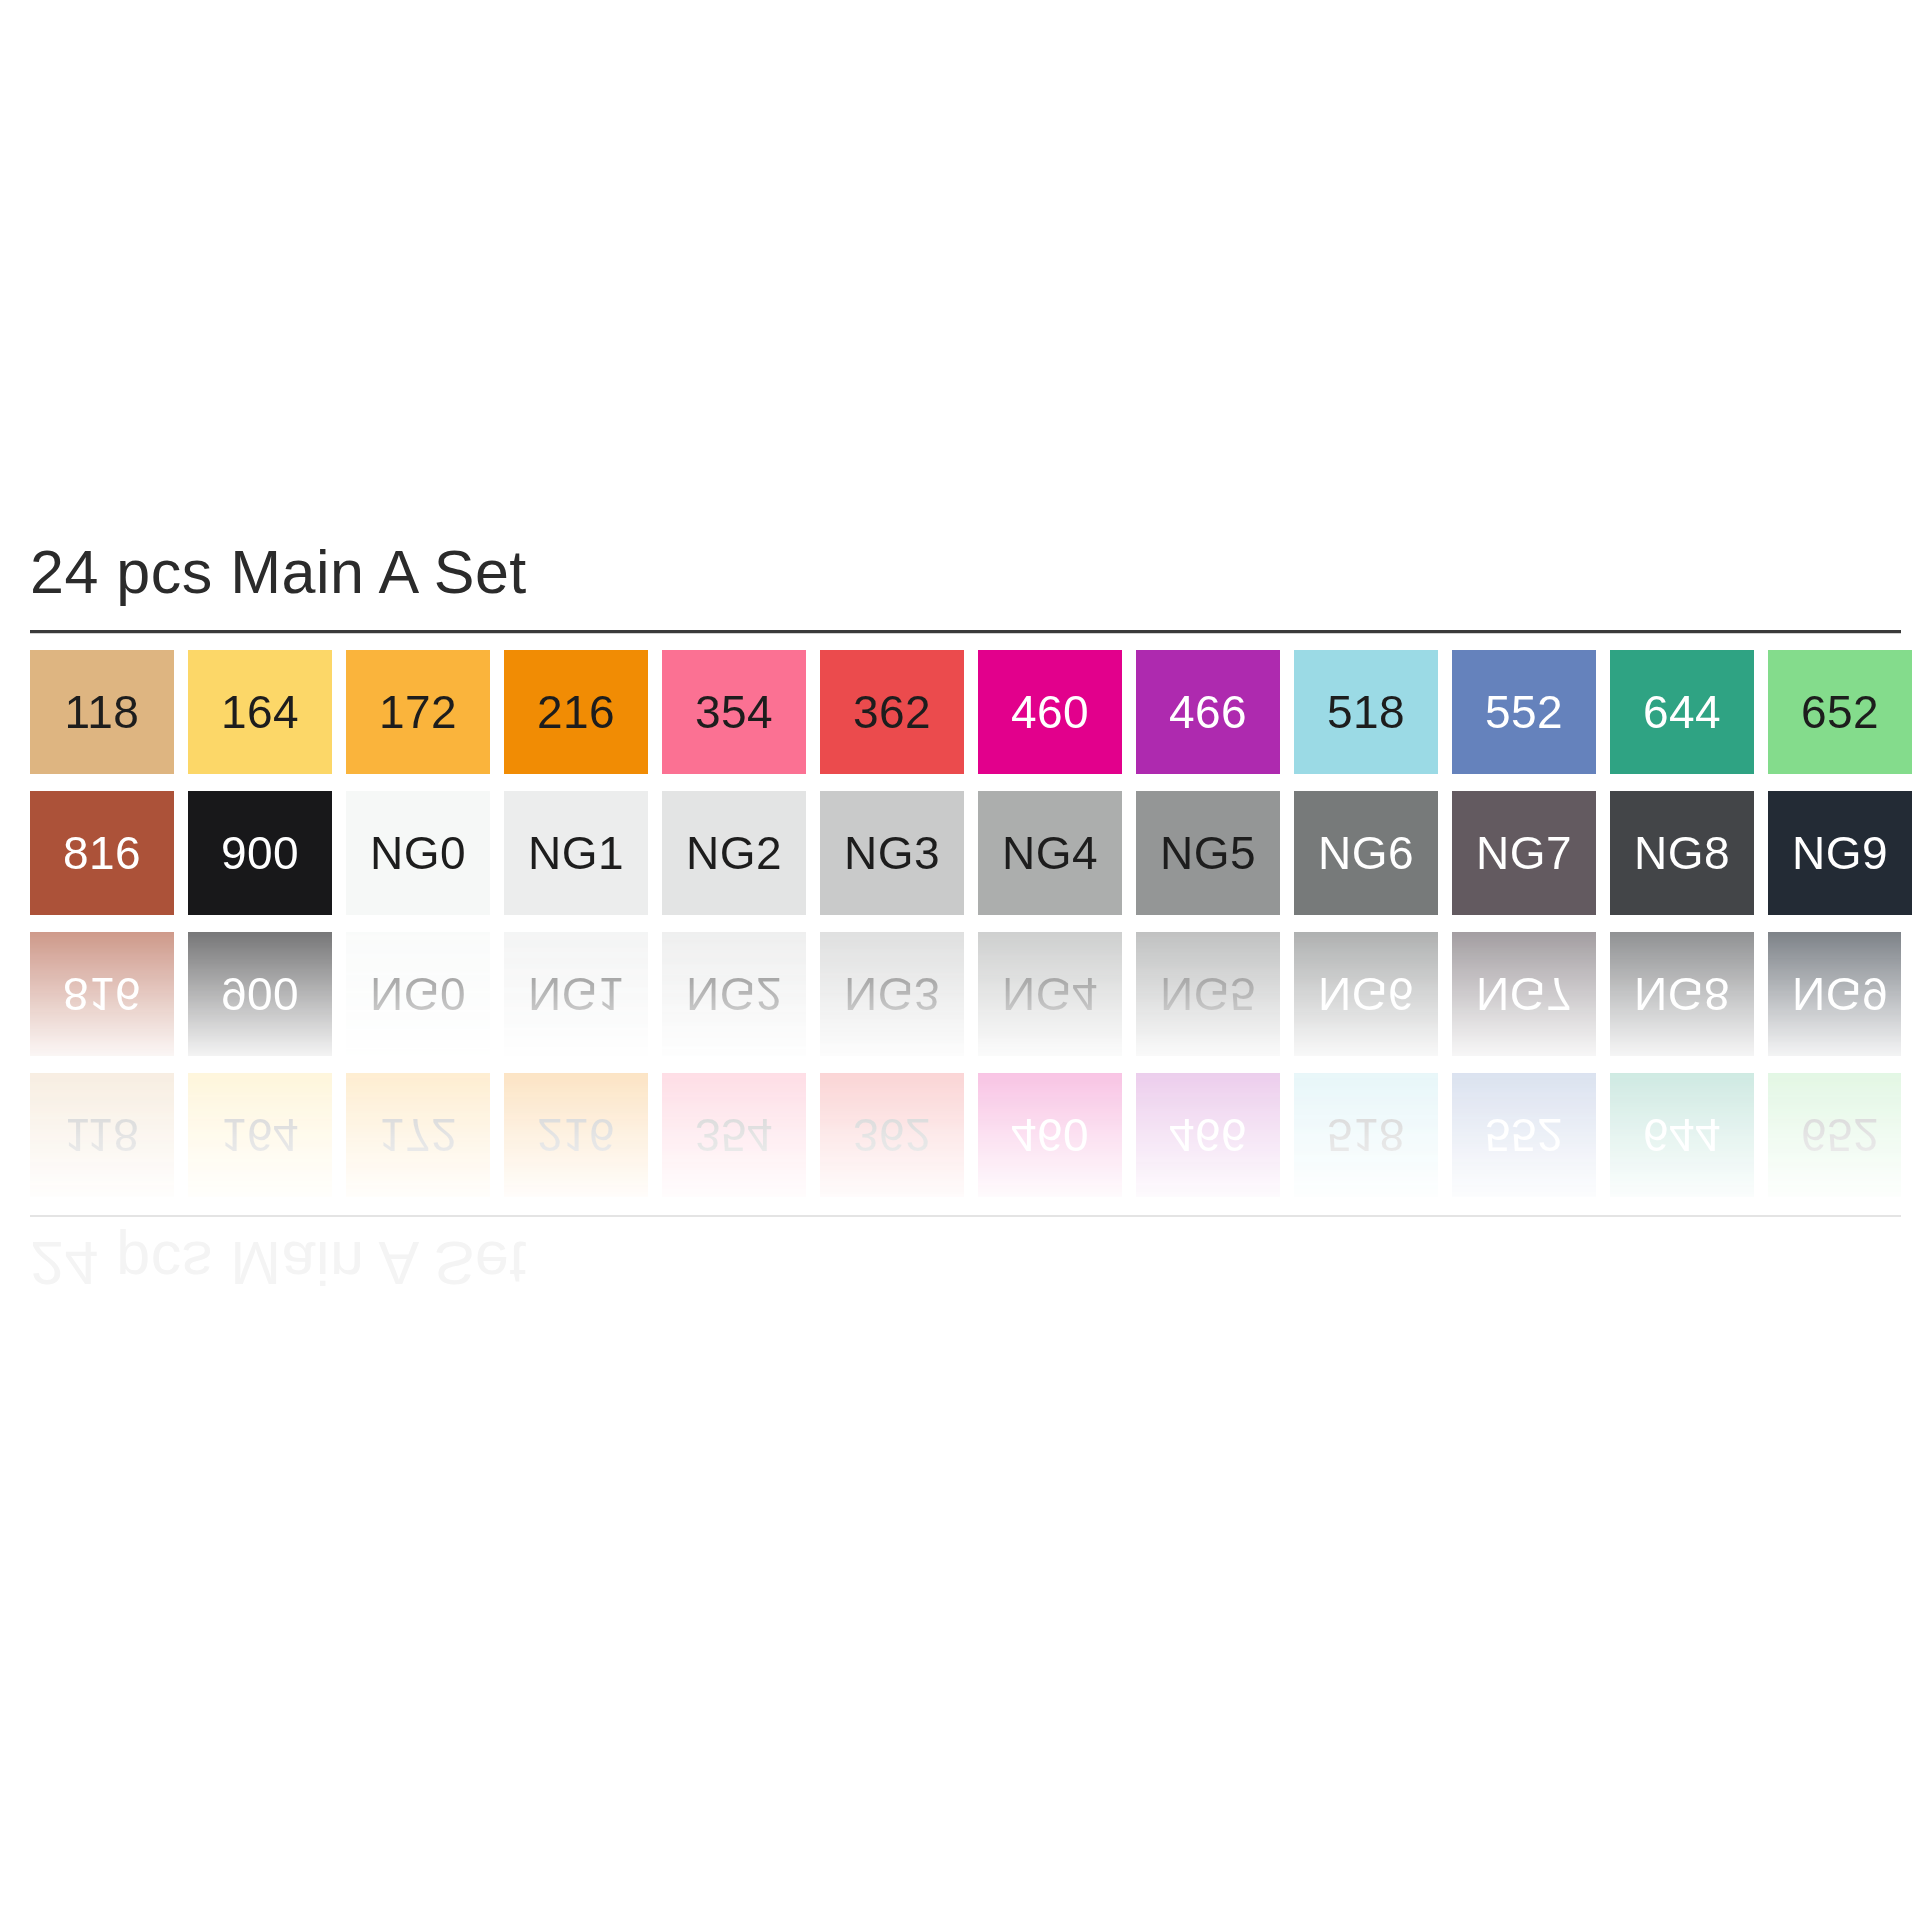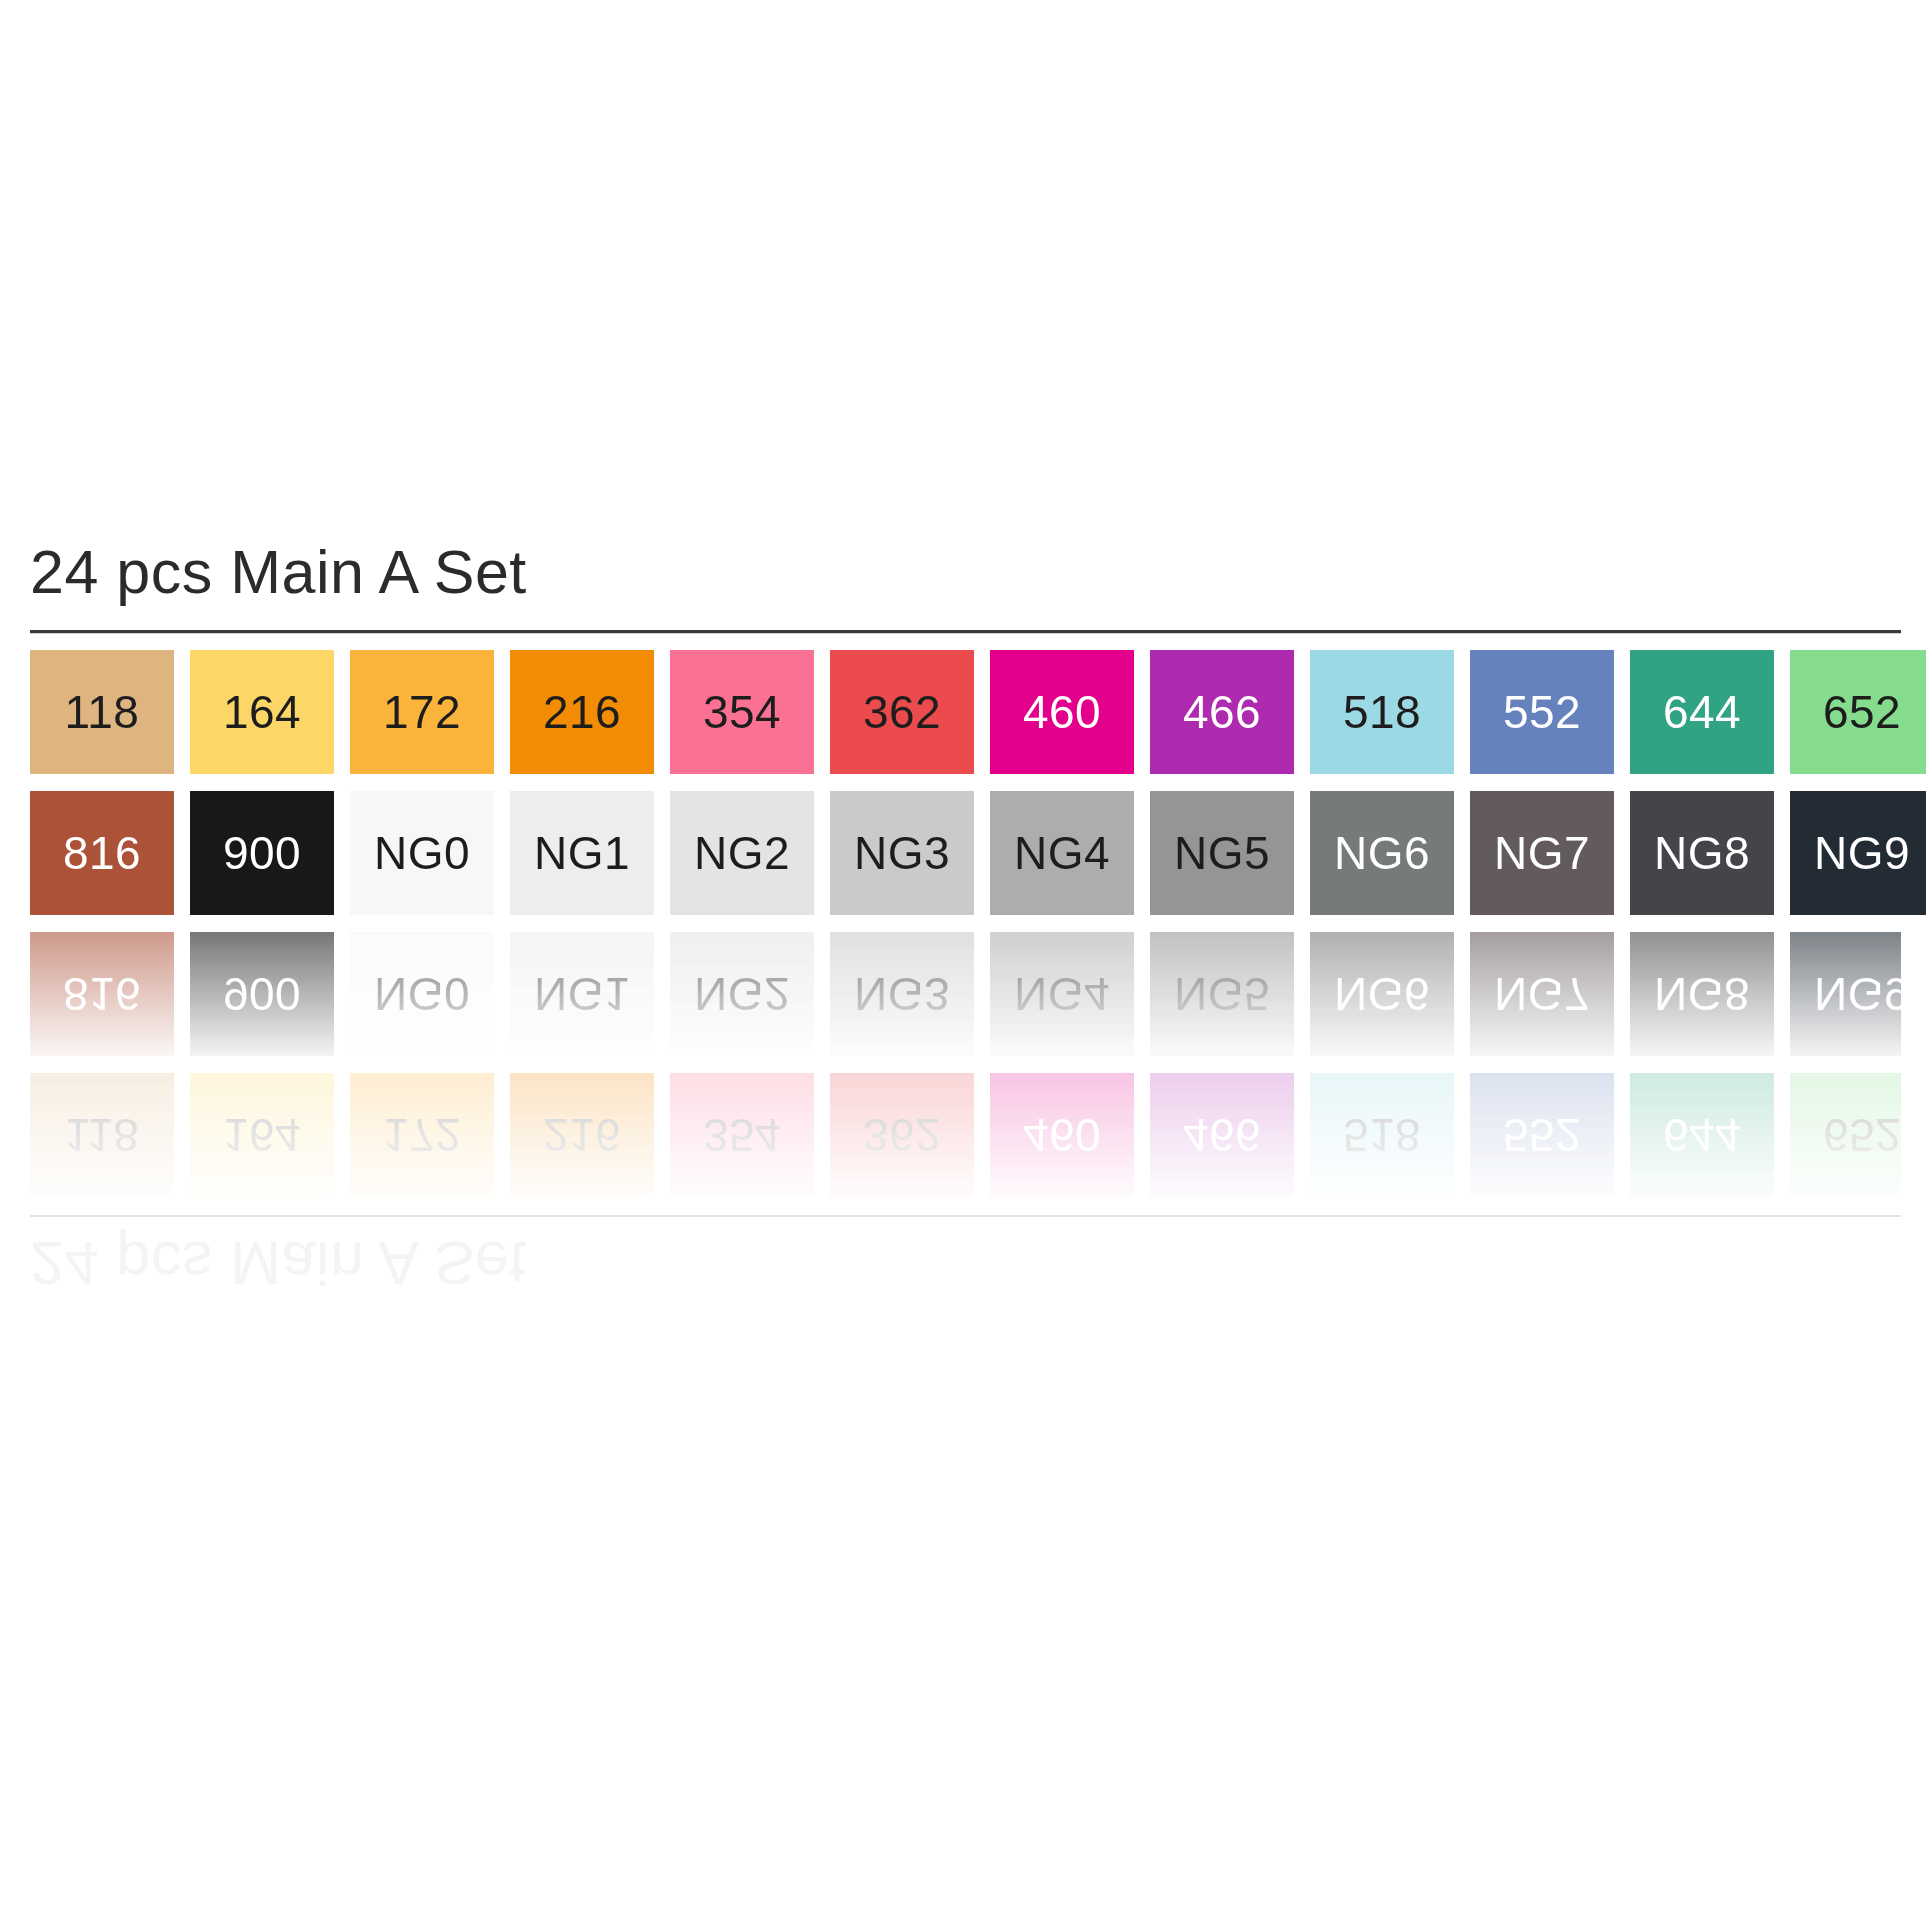--- a/index.html
+++ b/index.html
@@ -52,21 +52,20 @@
     box-shadow: 0 1px 0 rgba(0,0,0,0.18);
   }
 
   
   .grid {
     display: grid;
     grid-template-columns: repeat(12, 144px);
     column-gap: 14px;
     row-gap: 5px;
     margin-top: 17px;
-    gap: 16px;
   }
 
   .swatch {
     height: 124px;
     position: relative;
     display: flex;
     align-items: center;
     justify-content: center;
     box-sizing: border-box;
   }

